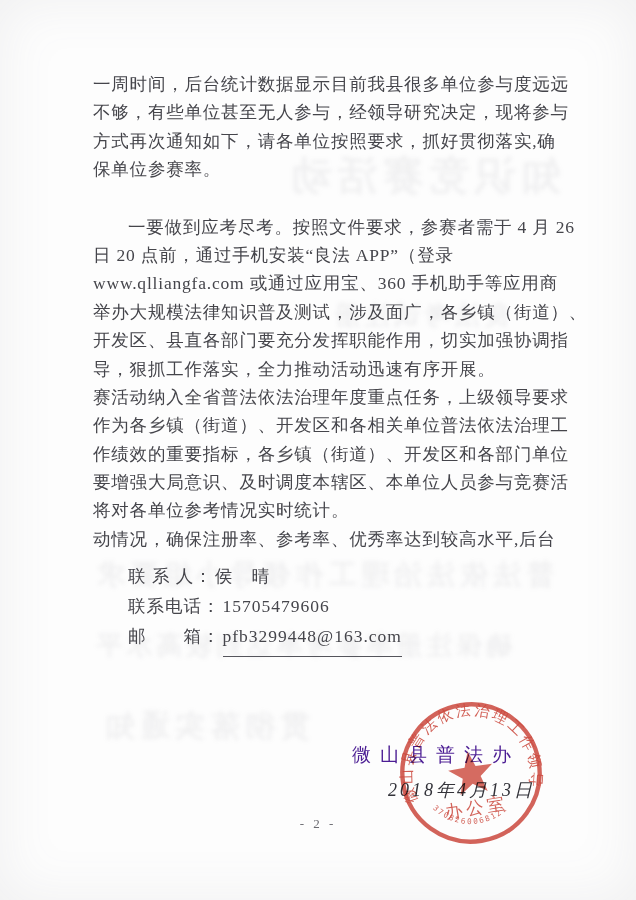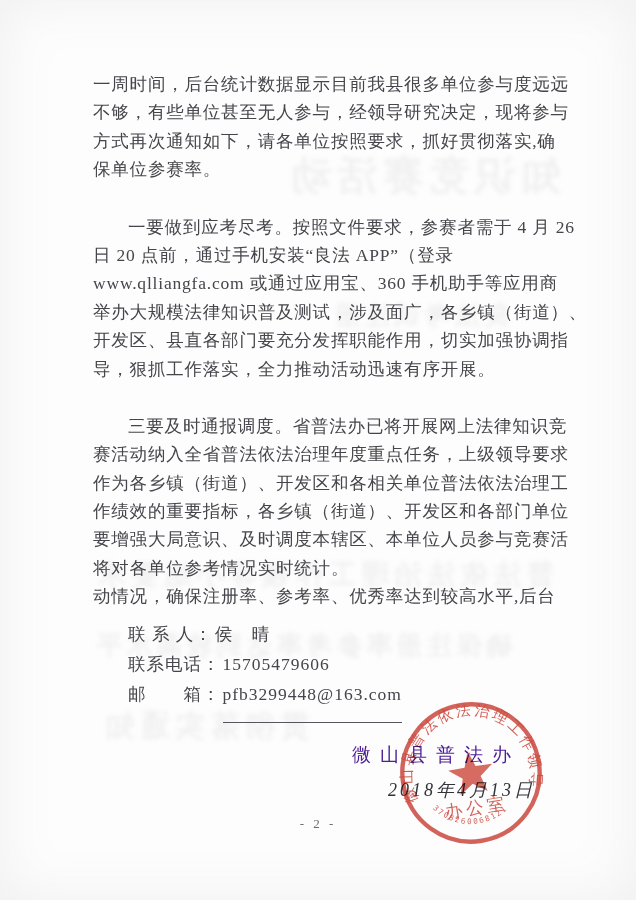--- a/index.html
+++ b/index.html
@@ -24,21 +24,21 @@
   }
   .line {
     height:28.4px; line-height:28.4px;
     letter-spacing:0.8px;
     white-space:nowrap;
   }
   .line.indent { padding-left:35px;margin-top:29px; }
   .contacts { margin-top:8px; padding-left:35px; }
   .contact-line { height:30px; line-height:30px; letter-spacing:1px; white-space:nowrap; }
   .contact-line .value { margin-left:2px; }
-  .contact-line .value.underlined { border-bottom:1px solid #55555c; padding-bottom:18px;margin-top:44px; }
+  .contact-line .value.underlined { border-bottom:1px solid #55555c; padding-bottom:10px;margin-top:44px; }
   
   .stamp {
     position:absolute; left:398px; top:700px;
     width:146px; height:146px;
     transform:rotate(-9deg);
     z-index:4;
     opacity:0.92;
     mix-blend-mode:multiply;
   }
   .signoff-issuer {
@@ -89,21 +89,20 @@
   <div class="line">一周时间，后台统计数据显示目前我县很多单位参与度远远</div>
   <div class="line">不够，有些单位甚至无人参与，经领导研究决定，现将参与</div>
   <div class="line">方式再次通知如下，请各单位按照要求，抓好贯彻落实,确</div>
   <div class="line">保单位参赛率。</div>
   <div class="line indent">一要做到应考尽考。按照文件要求，参赛者需于 4 月 26</div>
   <div class="line">日 20 点前，通过手机安装“良法 APP”（登录</div>
   <div class="line">www.qlliangfa.com 或通过应用宝、360 手机助手等应用商</div>
   <div class="line">举办大规模法律知识普及测试，涉及面广，各乡镇（街道）、</div>
   <div class="line">开发区、县直各部门要充分发挥职能作用，切实加强协调指</div>
   <div class="line">导，狠抓工作落实，全力推动活动迅速有序开展。</div>
-  <div class="line indent">三要及时通报调度。省普法办已将开展网上法律知识竞</div>
   <div class="line">赛活动纳入全省普法依法治理年度重点任务，上级领导要求</div>
   <div class="line">作为各乡镇（街道）、开发区和各相关单位普法依法治理工</div>
   <div class="line">作绩效的重要指标，各乡镇（街道）、开发区和各部门单位</div>
   <div class="line">要增强大局意识、及时调度本辖区、本单位人员参与竞赛活</div>
   <div class="line">将对各单位参考情况实时统计。</div>
   <div class="line">动情况，确保注册率、参考率、优秀率达到较高水平,后台</div>
 
   <div class="contacts">
     <div class="contact-line">
       <span class="label">联 系 人：</span><span class="value">侯　晴</span>

